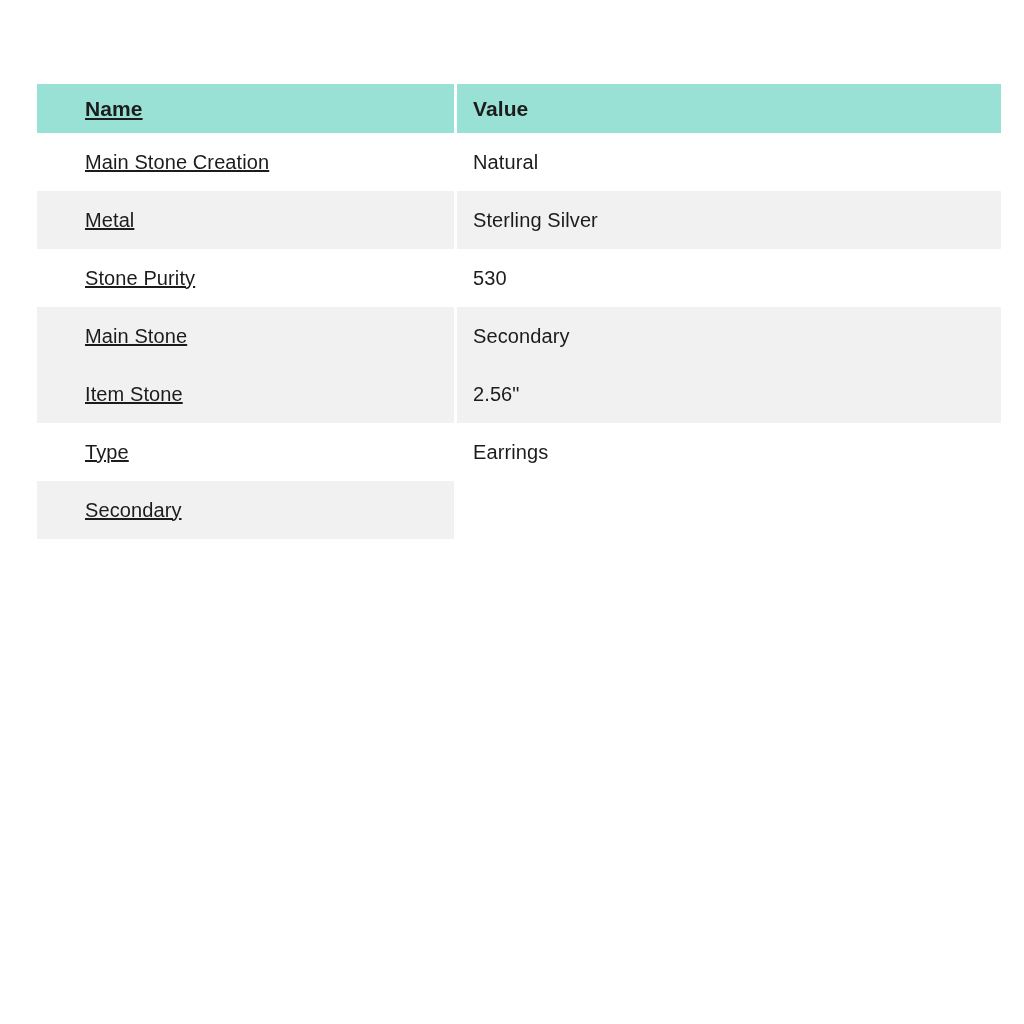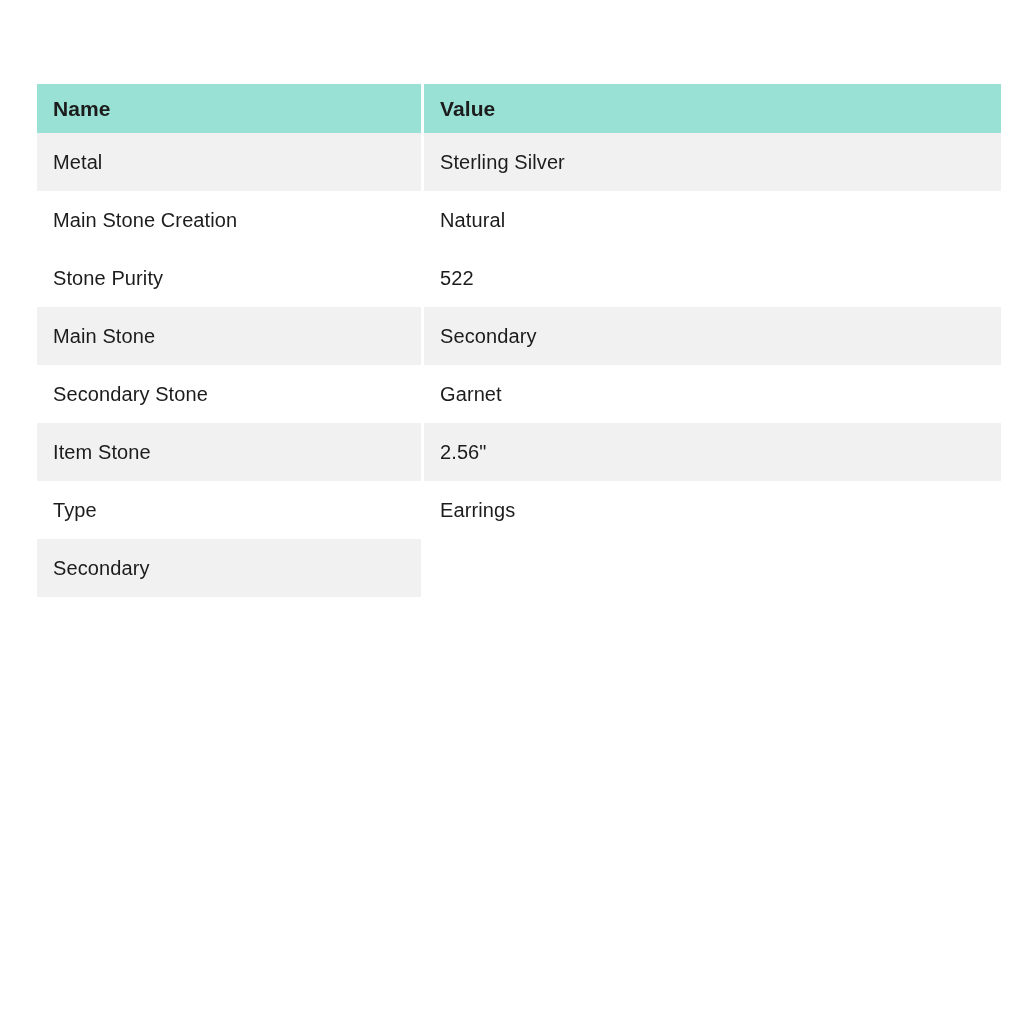--- a/index.html
+++ b/index.html
@@ -27,60 +27,56 @@
     display: flex;
     gap: 3px;
     background: var(--gap-color);
   }
   .cell {
     display: flex;
     align-items: center;
     font-size: 20px;
     letter-spacing: 0.1px;
   }
-  .cell.name { width: 384px; padding-left: 16px; }
+  .cell.name { width: 417px; padding-left: 48px; text-decoration: underline; }
   .cell.value { flex: 1; padding-left: 16px; }
   .header-row { height: 49px; }
   .header-row .cell {
     background: var(--header-bg);
     font-weight: 600;
     font-size: 21px;
   }
   .body-row { height: 58px; }
   .body-row .cell { background: var(--row-bg); }
   .body-row.alt .cell { background: var(--row-alt-bg); }
 </style>
 </head>
 <body>
 
 <div class="spec-table">
   <div class="row header-row">
     <div class="cell name">Name</div>
     <div class="cell value">Value</div>
   </div>
   <div id="rows-container">
+      <div class="row body-row">
+        <div class="cell name">Main Stone Creation</div>
+        <div class="cell value">Natural</div>
+      </div>
       <div class="row body-row alt">
         <div class="cell name">Metal</div>
         <div class="cell value">Sterling Silver</div>
       </div>
       <div class="row body-row">
-        <div class="cell name">Main Stone Creation</div>
-        <div class="cell value">Natural</div>
-      </div>
-      <div class="row body-row">
         <div class="cell name">Stone Purity</div>
-        <div class="cell value">522</div>
+        <div class="cell value">530</div>
       </div>
       <div class="row body-row alt">
         <div class="cell name">Main Stone</div>
         <div class="cell value">Secondary</div>
-      </div>
-      <div class="row body-row">
-        <div class="cell name">Secondary Stone</div>
-        <div class="cell value">Garnet</div>
       </div>
       <div class="row body-row alt">
         <div class="cell name">Item Stone</div>
         <div class="cell value">2.56"</div>
       </div>
       <div class="row body-row">
         <div class="cell name">Type</div>
         <div class="cell value">Earrings</div>
       </div>
       <div class="row body-row alt">

